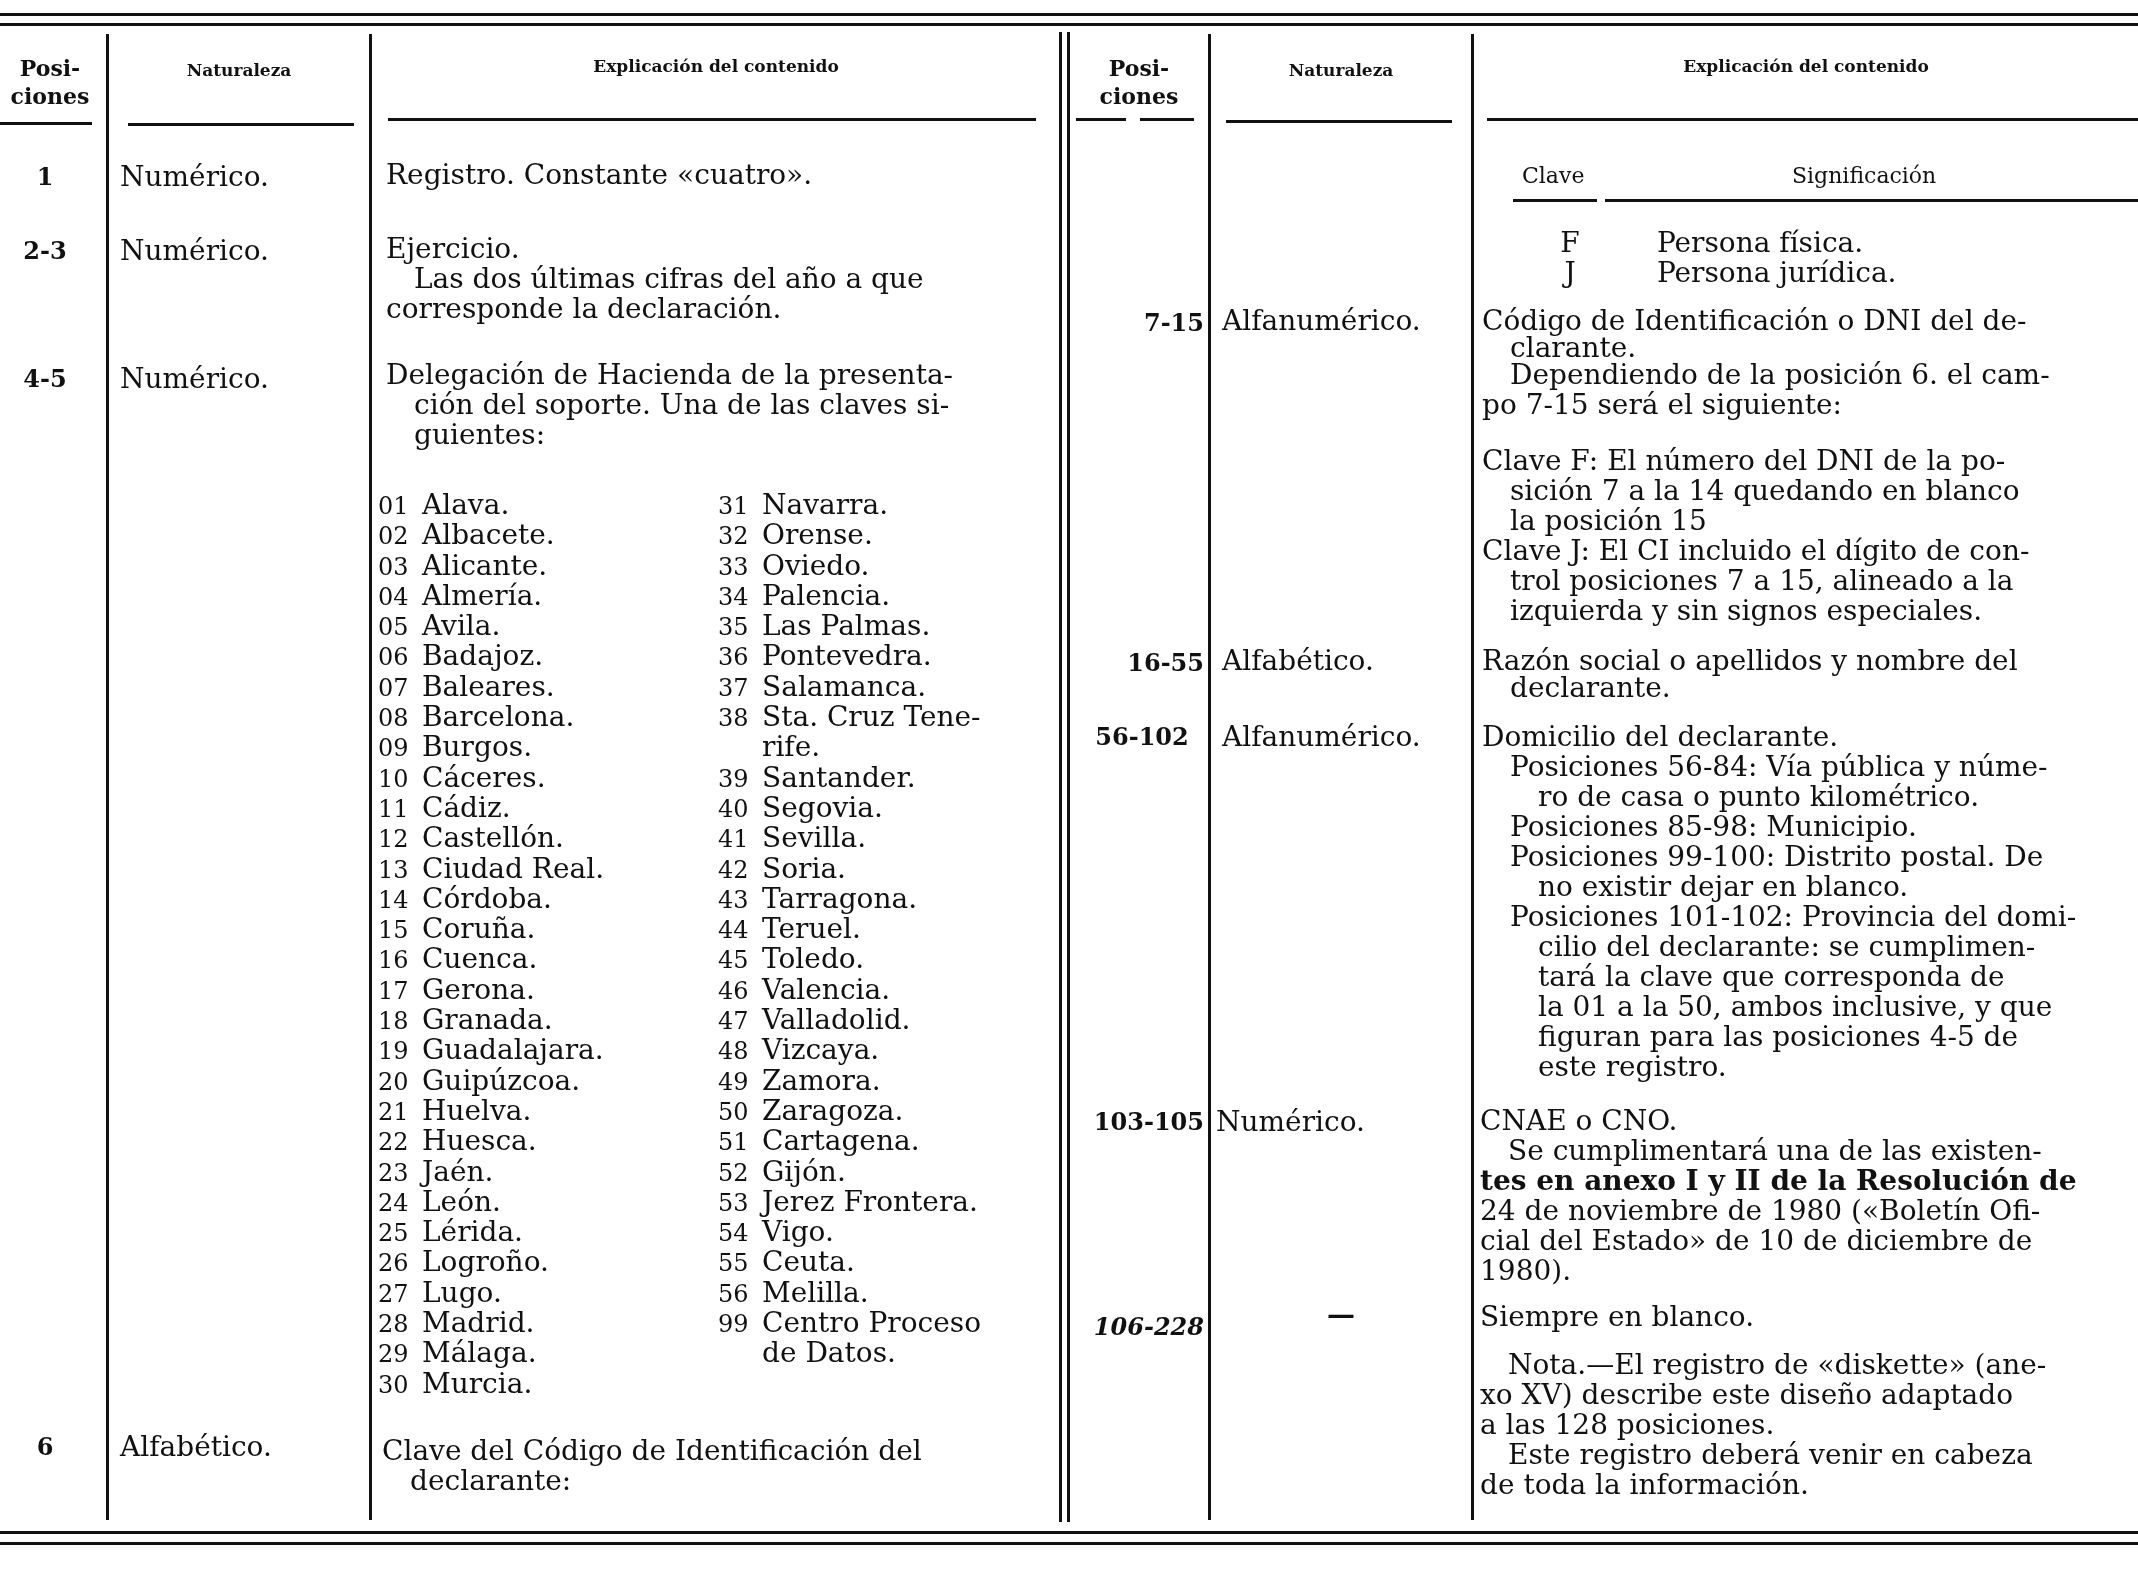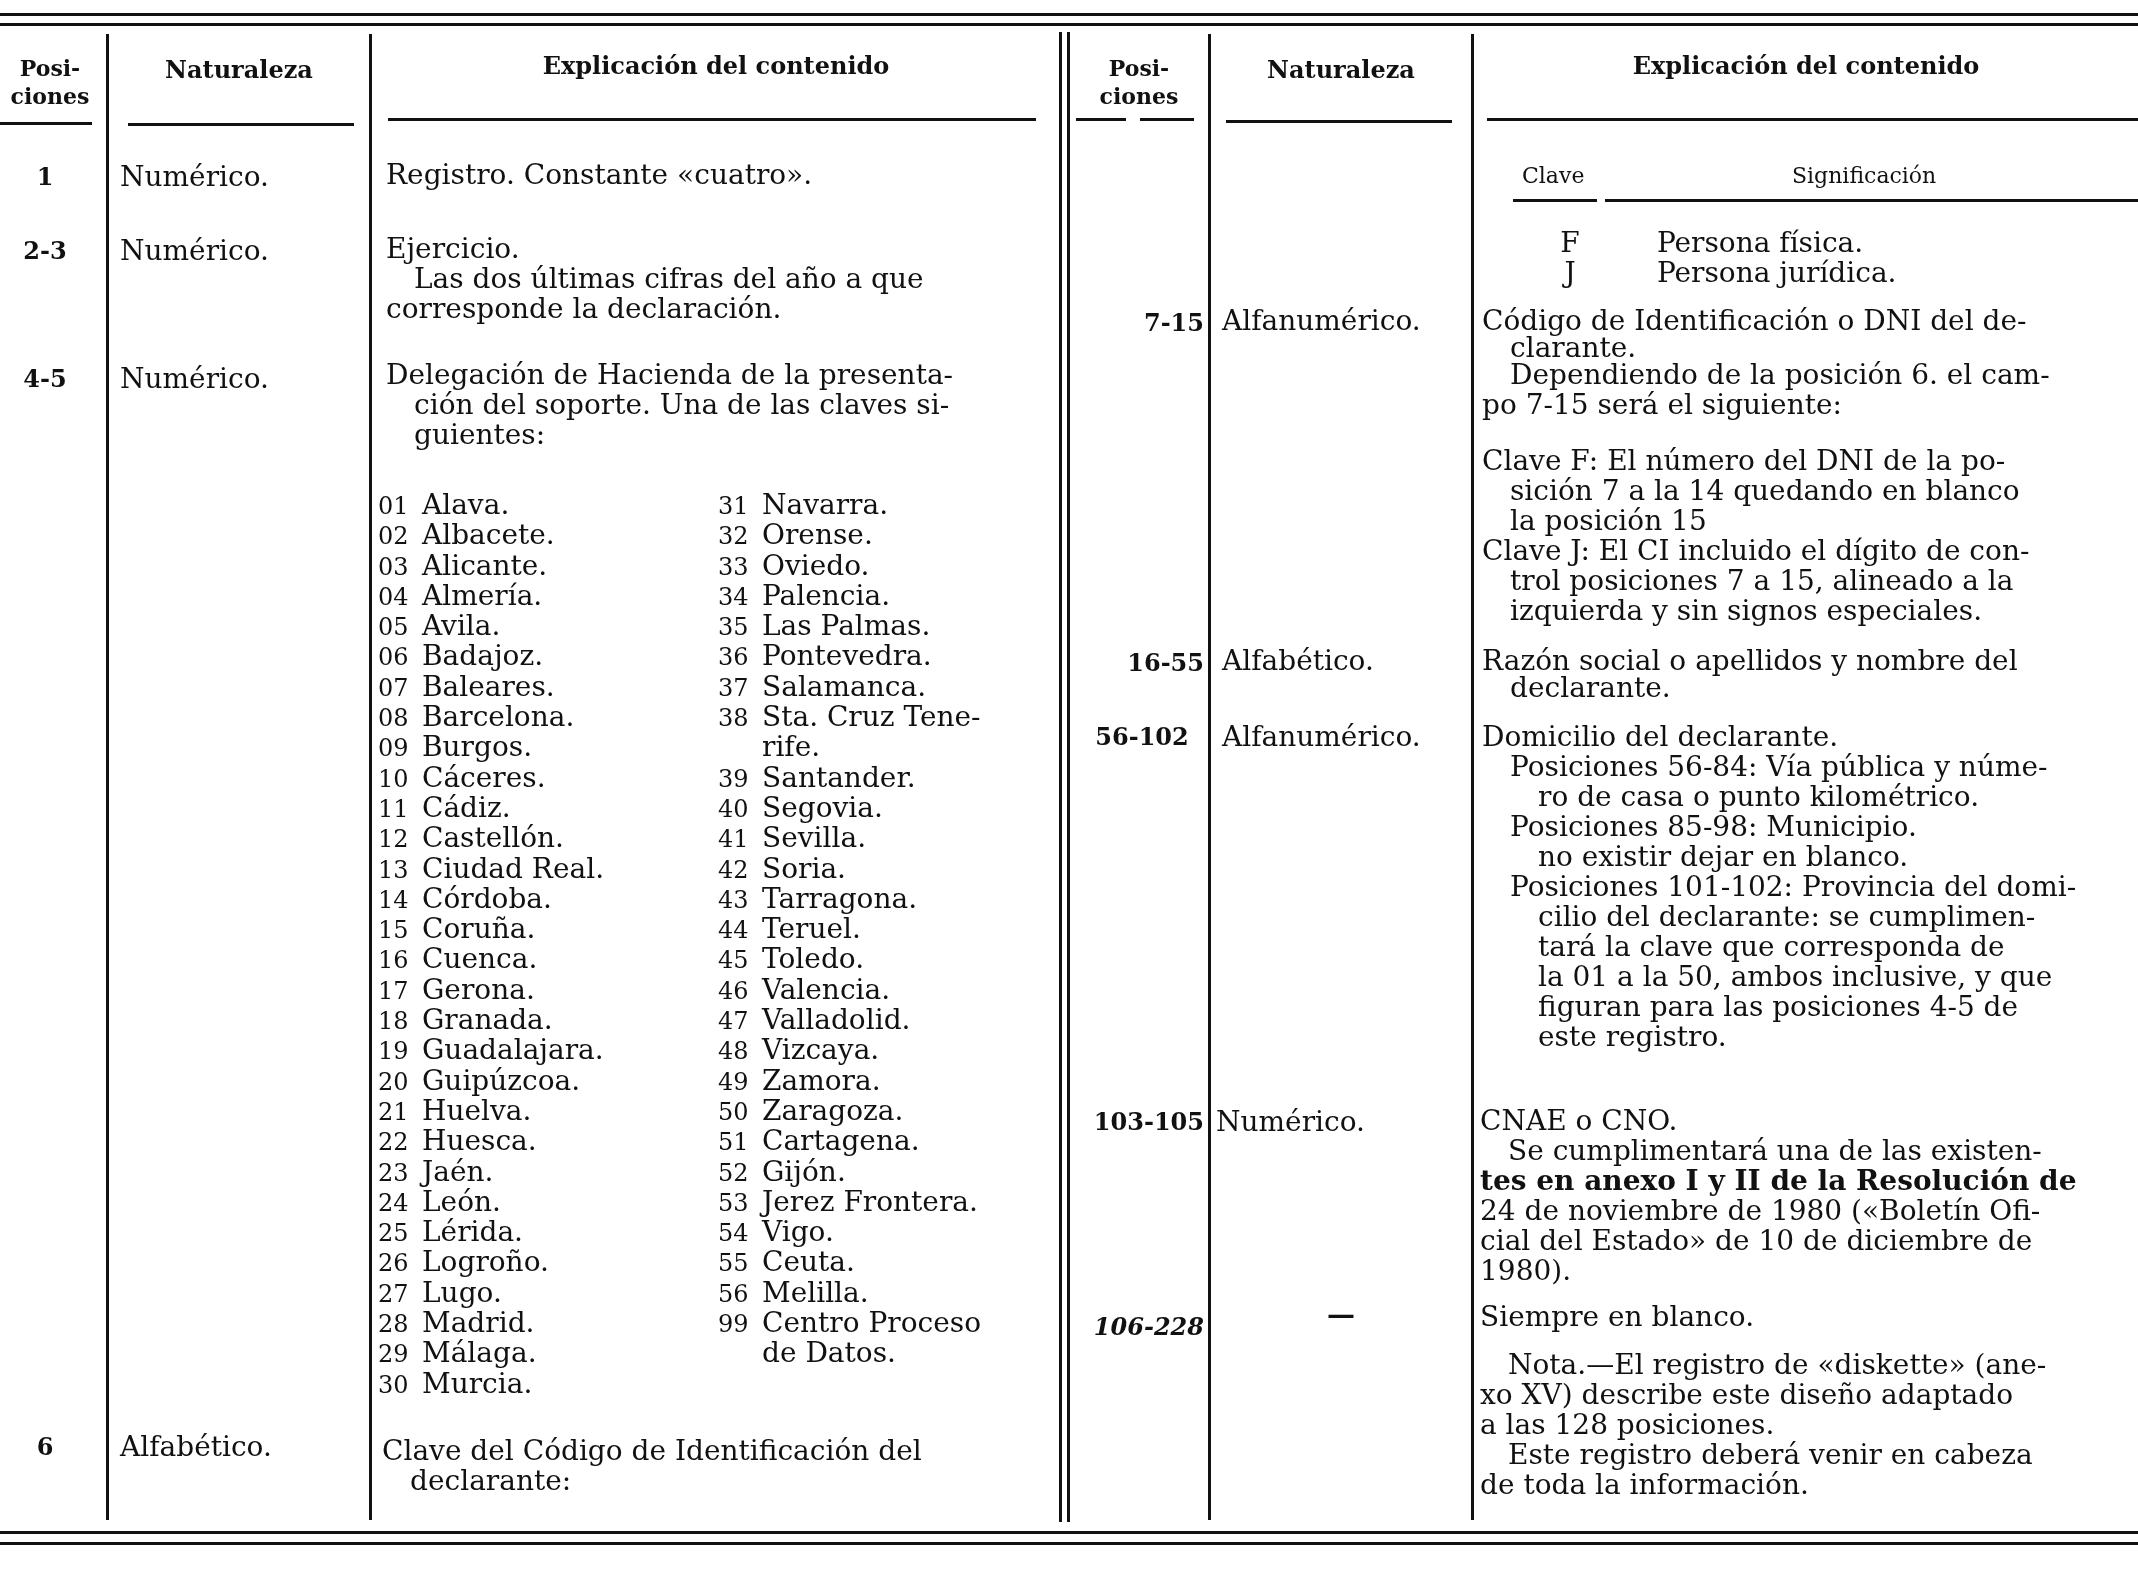--- a/index.html
+++ b/index.html
@@ -1,20 +1,20 @@
 <!DOCTYPE html>
 <html><head>
 <meta charset="utf-8">
 <style>
   html, body { margin:0; padding:0; background:#fff; }
   body { width:2138px; height:1570px; position:relative; overflow:hidden;
          font-family:"DejaVu Serif", "Liberation Serif", serif; color:#111; }
   .hrule { position:absolute; background:#111; }
   .vrule { position:absolute; background:#111; width:3px; }
-  .hdr { position:absolute; font-size:24px; text-align:center; line-height:28px; font-weight:bold; }
+  .hdr { position:absolute; font-size:17px; text-align:center; line-height:28px; font-weight:bold; }
   .hdr.small { font-size:22px; }
   .pos { position:absolute; font-size:24px; font-weight:bold; text-align:center; line-height:30px; }
   .nat { position:absolute; font-size:28px; line-height:30px; }
   .para { position:absolute; font-size:28px; line-height:30px; text-align:justify; }
   .para .line { display:block; white-space:nowrap; }
   .prov { position:absolute; font-size:28px; line-height:30.3px; }
   .prov div { white-space:nowrap; height:30.3px; }
   .prov .num { display:inline-block; width:44px; font-size:24px; }
   .prov .cont { padding-left:44px; }
   .sub { position:absolute; font-size:22px; font-weight:normal; line-height:26px; }
@@ -213,20 +213,21 @@
   <span class="line" style="padding-left:28px;line-height:24px;">declarante.</span>
 </div>
 
 <div class="pos" style="left:1080px;top:722px;width:124px;text-align:center;">56-102</div>
 <div class="nat" style="left:1222px;top:722px;">Alfanumérico.</div>
 <div class="para" id="r56" style="left:1482px;top:722px;width:656px;">
     <span class="line" style="padding-left: 0px;">Domicilio del declarante.</span>
     <span class="line" style="padding-left: 28px;">Posiciones 56-84: Vía pública y núme-</span>
     <span class="line" style="padding-left: 56px;">ro de casa o punto kilométrico.</span>
     <span class="line" style="padding-left: 28px;">Posiciones 85-98: Municipio.</span>
+    <span class="line" style="padding-left: 28px;">Posiciones 99-100: Distrito postal. De</span>
     <span class="line" style="padding-left: 56px;">no existir dejar en blanco.</span>
     <span class="line" style="padding-left: 28px;">Posiciones 101-102: Provincia del domi-</span>
     <span class="line" style="padding-left: 56px;">cilio del declarante: se cumplimen-</span>
     <span class="line" style="padding-left: 56px;">tará la clave que corresponda de</span>
     <span class="line" style="padding-left: 56px;">la 01 a la 50, ambos inclusive, y que</span>
     <span class="line" style="padding-left: 56px;">figuran para las posiciones 4-5 de</span>
     <span class="line" style="padding-left: 56px;">este registro.</span>
   </div>
 
 <div class="pos" style="left:1080px;top:1107px;width:124px;text-align:right;">103-105</div>

